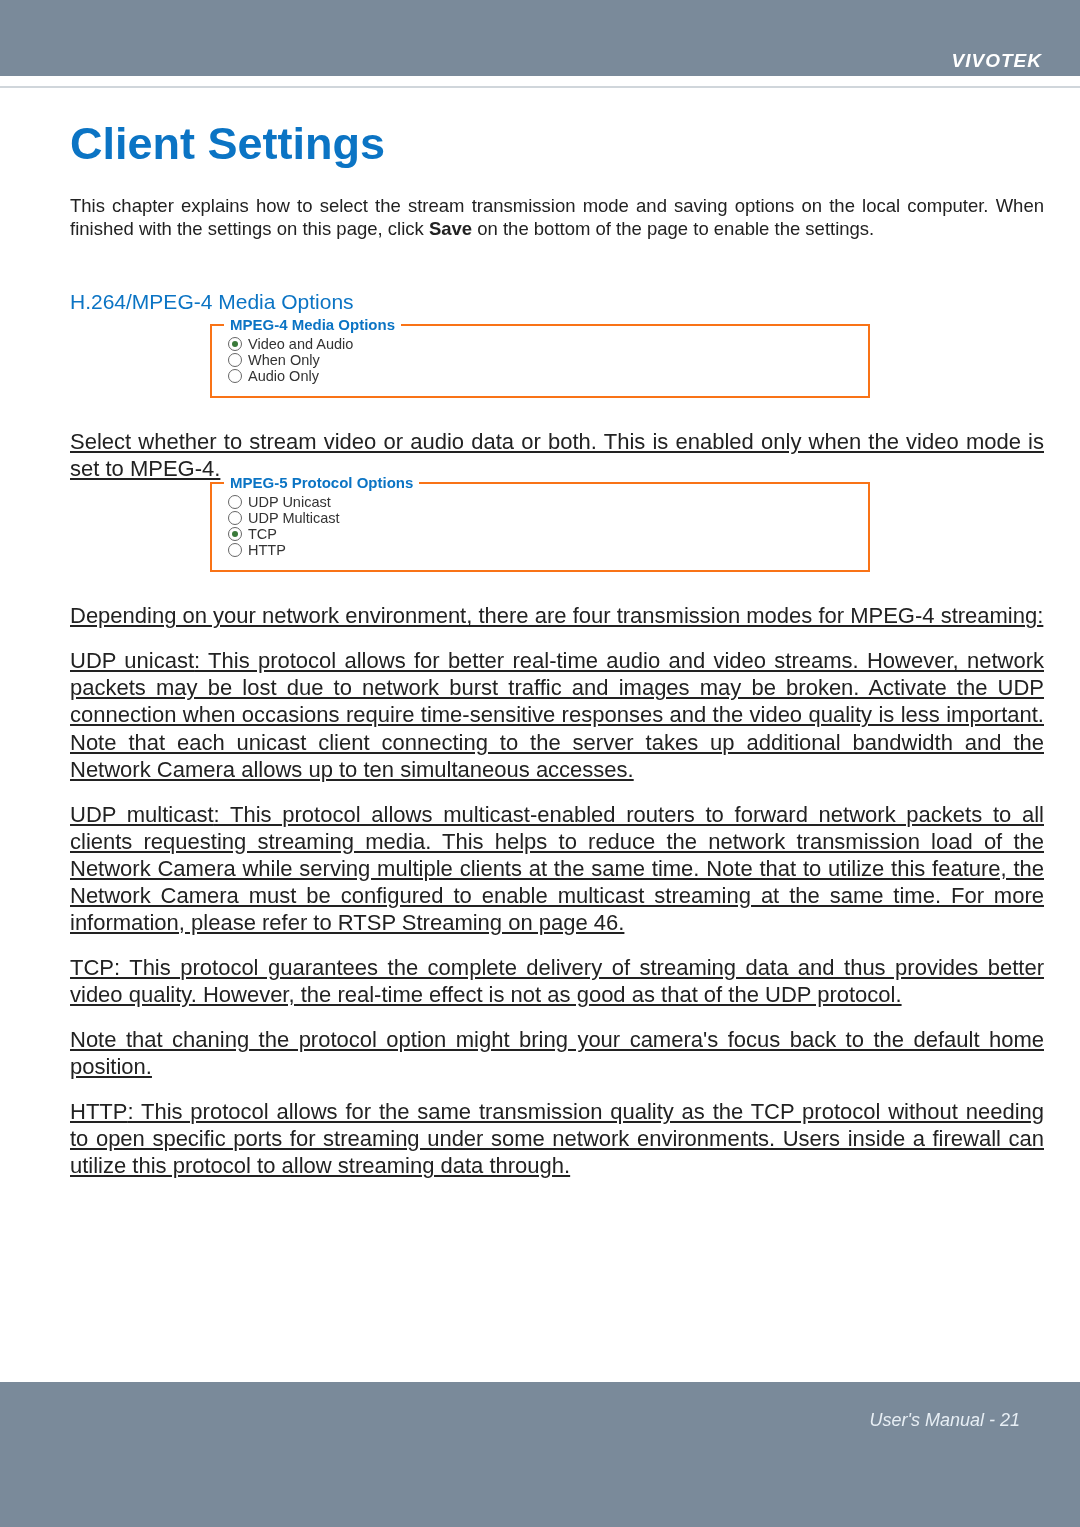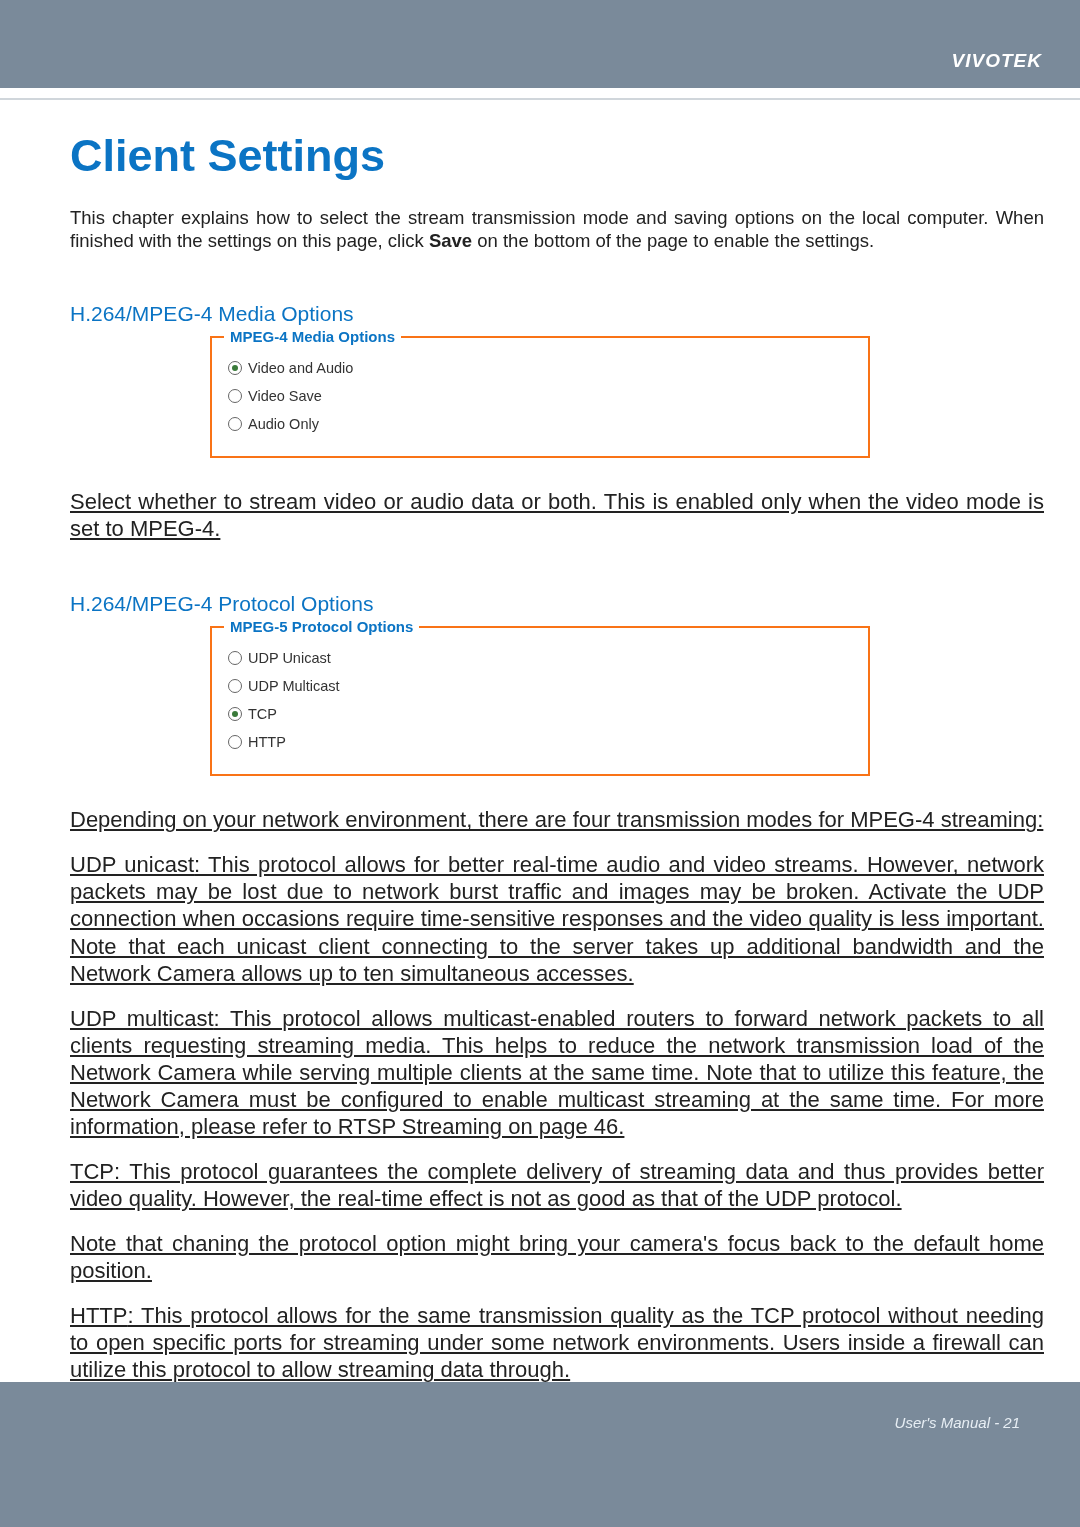--- a/index.html
+++ b/index.html
@@ -5,21 +5,21 @@
   * { margin: 0; padding: 0; box-sizing: border-box; }
   body {
     font-family: Arial, Helvetica, sans-serif;
     background: #fff;
     width: 1080px;
     height: 1527px;
     position: relative;
   }
   .header-band {
     width: 100%;
-    height: 88px;
+    height: 76px;
     background: #7a8a9a;
     position: relative;
   }
   .brand {
     position: absolute;
     right: 38px;
     top: 50px;
     color: #fff;
     font-weight: bold;
     font-style: italic;
@@ -67,21 +67,21 @@
     left: 12px;
     background: #fff;
     padding: 0 6px;
     color: #0b74c4;
     font-size: 15px;
     font-weight: bold;
   }
   .radio-row {
     display: flex;
     align-items: center;
-    margin: 12px 0;
+    margin: 0 0;
     color: #333;
     font-size: 14.5px;
   }
   .radio-outer {
     width: 14px; height: 14px;
     border: 1px solid #666;
     border-radius: 50%;
     margin-right: 6px;
     display: flex;
     align-items: center;
@@ -101,21 +101,21 @@
     text-decoration: underline;
   }
   .para-tight { margin-top: 18px; }
   .udef { text-decoration: underline; }
   .footer {
     position: absolute;
     bottom: 96px;
     right: 60px;
     font-style: italic;
     color: #e7eef4;
-    font-size: 15px;
+    font-size: 18px;
   }
   .footer-band {
     position: absolute;
     bottom: 0;
     width: 100%;
     height: 145px;
     background: #7a8a9a;
   }
 </style>
 </head>
@@ -140,31 +140,30 @@
     <div class="legend-ui">MPEG-4 Media Options</div>
 
     <div class="radio-row">
       <span class="radio-outer">
           <span class="radio-dot"></span>
         </span>
       <span>Video and Audio</span>
     </div>
     <div class="radio-row">
       <span class="radio-outer"></span>
-      <span>Video Save</span>
+      <span>When Only</span>
     </div>
     <div class="radio-row">
       <span class="radio-outer"></span>
       <span>Audio Only</span>
     </div>
   </div>
 
   <p class="para">Select whether to stream video or audio data or both. This is enabled only when the video mode is set to MPEG-4.</p>
 
-  <h2>H.264/MPEG-4 Protocol Options</h2>
 
   <div class="fieldset-ui">
     <div class="legend-ui">MPEG-5 Protocol Options</div>
 
     <div class="radio-row">
       <span class="radio-outer"></span>
       <span>UDP Unicast</span>
     </div>
     <div class="radio-row">
       <span class="radio-outer"></span>

